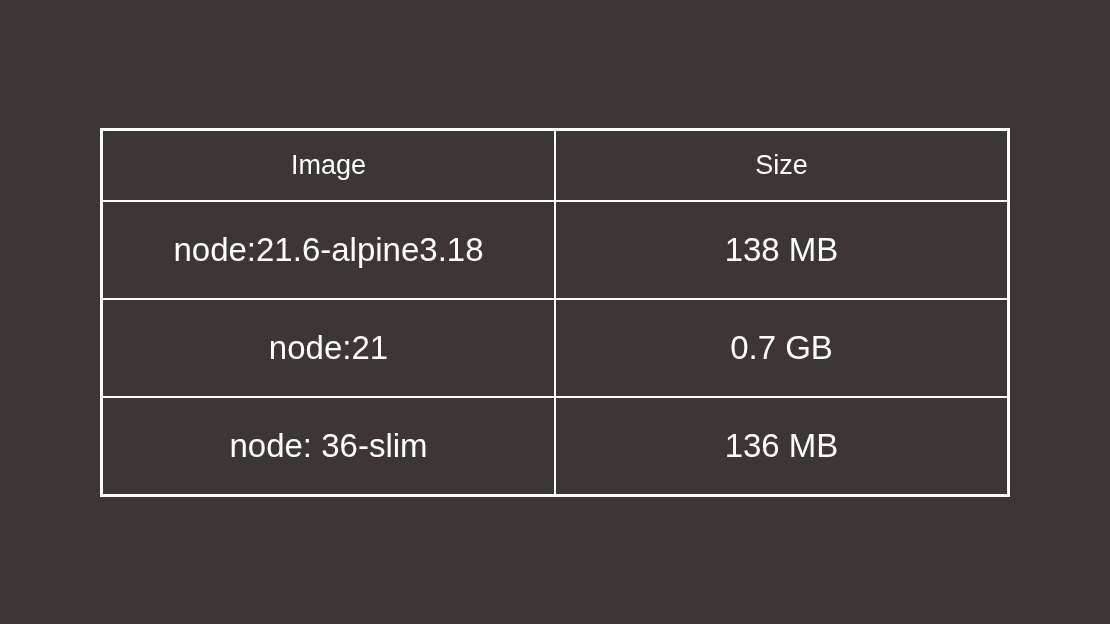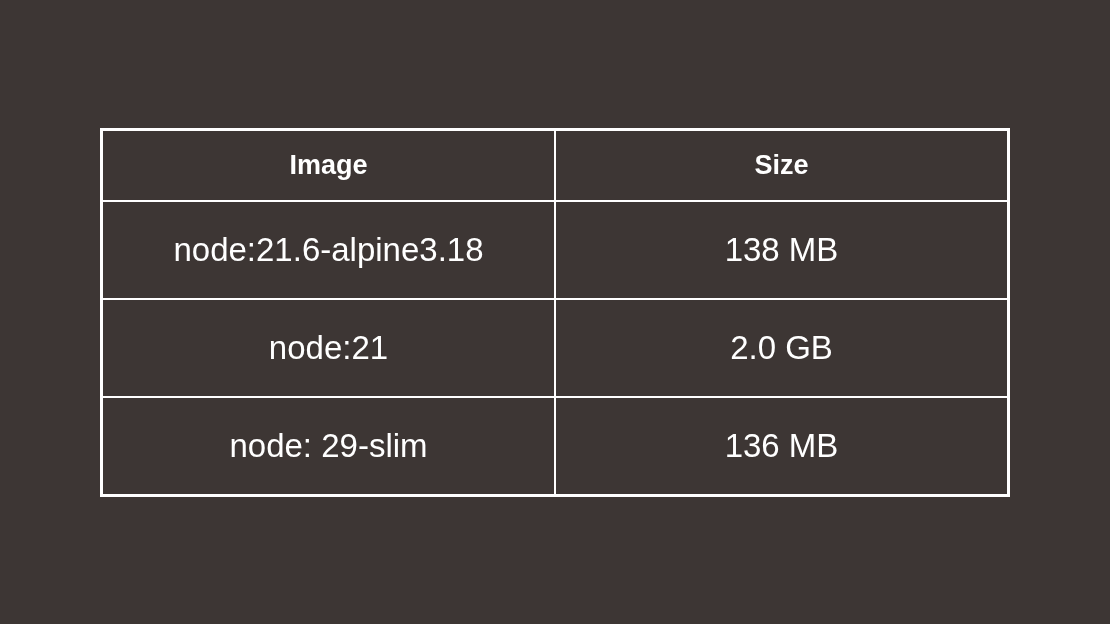--- a/index.html
+++ b/index.html
@@ -26,21 +26,21 @@
     }
     th, td {
       border: 2px solid #ffffff;
       color: #ffffff;
       text-align: center;
       vertical-align: middle;
       height: 90px;
       width: 50%;
     }
     th {
-      font-weight: 700;
+      font-weight: 400;
       font-size: 27px;
       height: 72px;
     }
     td {
       font-weight: 400;
       font-size: 33px;
       height: 98px;
     }
   </style>
 </head>
@@ -54,21 +54,21 @@
         <th>Size</th>
       </tr>
     </thead>
     <tbody>
       <tr>
         <td>node:21.6-alpine3.18</td>
         <td>138 MB</td>
       </tr>
       <tr>
         <td>node:21</td>
-        <td>2.0 GB</td>
+        <td>0.7 GB</td>
       </tr>
       <tr>
-        <td>node: 29-slim</td>
+        <td>node: 36-slim</td>
         <td>136 MB</td>
       </tr>
     </tbody>
   </table>
 </div>
 
 </body></html>

